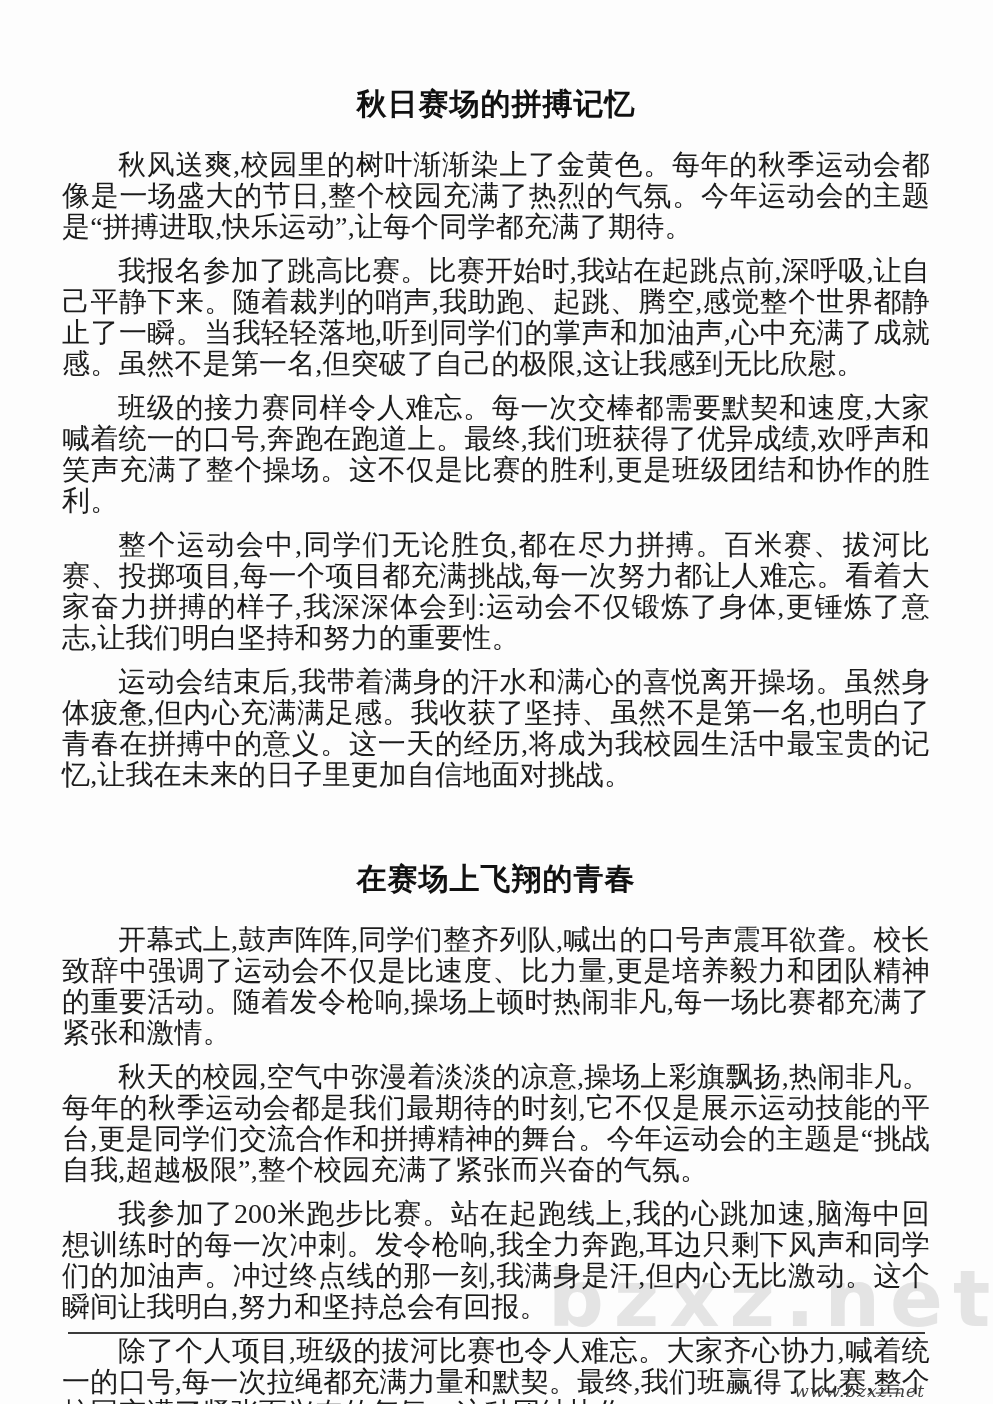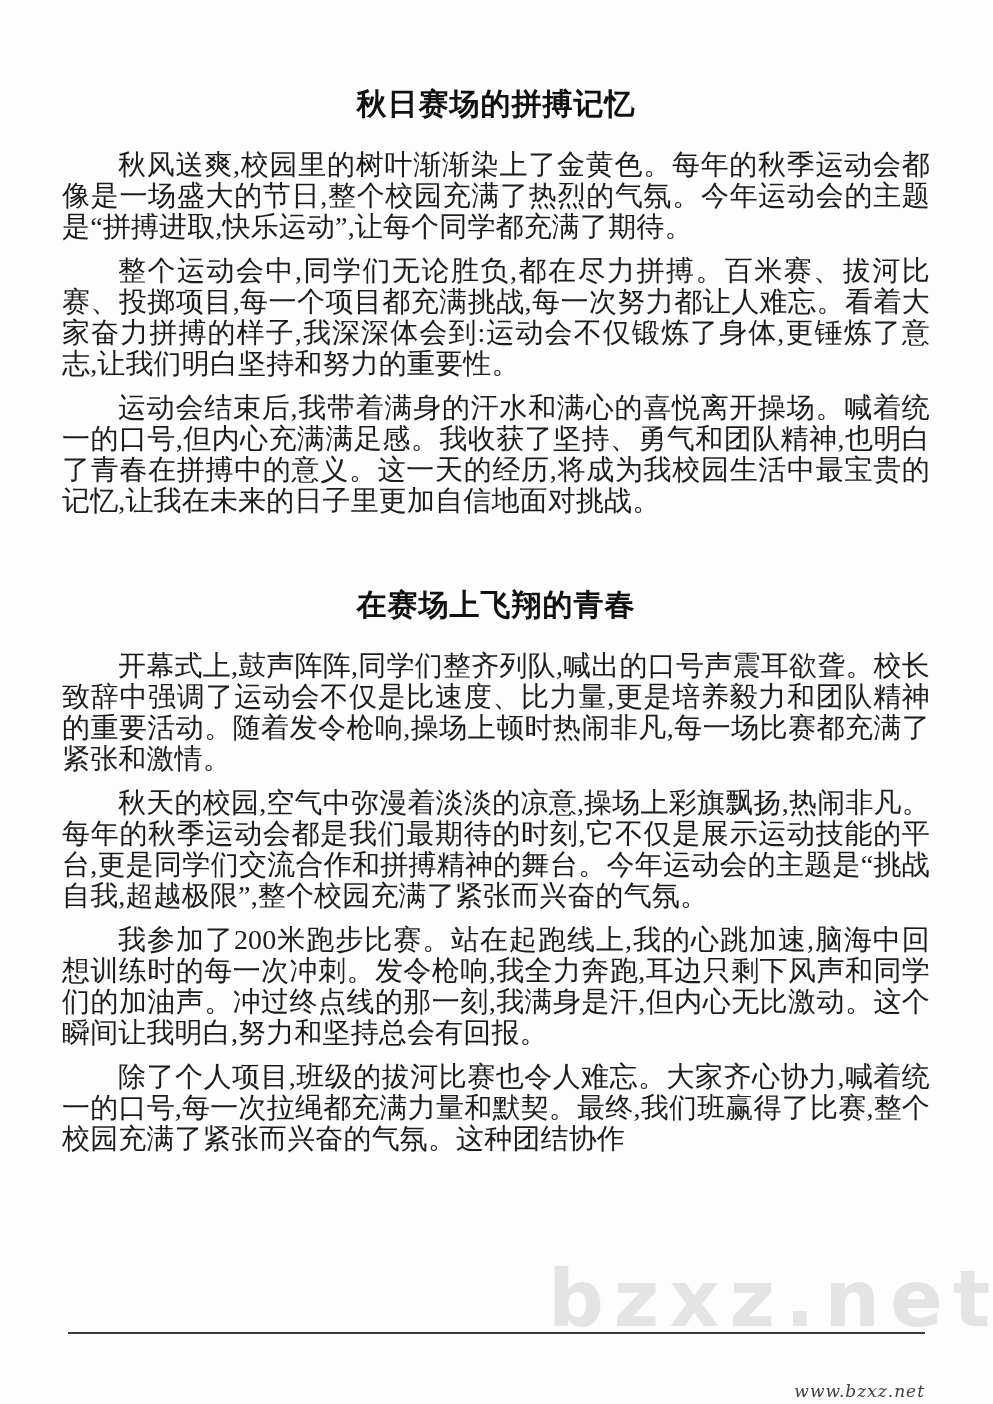--- a/index.html
+++ b/index.html
@@ -83,22 +83,24 @@
 
 <div class="page">
 
   <div class="watermark">bzxz.net</div>
 
   <div class="content">
 
     <section class="essay">
       <h1 class="essay-title">秋日赛场的拼搏记忆</h1>
       <p>秋风送爽,校园里的树叶渐渐染上了金黄色。每年的秋季运动会都像是一场盛大的节日,整个校园充满了热烈的气氛。今年运动会的主题是“拼搏进取,快乐运动”,让每个同学都充满了期待。</p>
+      <p>我报名参加了跳高比赛。比赛开始时,我站在起跳点前,深呼吸,让自己平静下来。随着裁判的哨声,我助跑、起跳、腾空,感觉整个世界都静止了一瞬。当我轻轻落地,听到同学们的掌声和加油声,心中充满了成就感。虽然不是第一名,但突破了自己的极限,这让我感到无比欣慰。</p>
+      <p>班级的接力赛同样令人难忘。每一次交棒都需要默契和速度,大家喊着统一的口号,奔跑在跑道上。最终,我们班获得了优异成绩,欢呼声和笑声充满了整个操场。这不仅是比赛的胜利,更是班级团结和协作的胜利。</p>
       <p>整个运动会中,同学们无论胜负,都在尽力拼搏。百米赛、拔河比赛、投掷项目,每一个项目都充满挑战,每一次努力都让人难忘。看着大家奋力拼搏的样子,我深深体会到:运动会不仅锻炼了身体,更锤炼了意志,让我们明白坚持和努力的重要性。</p>
-      <p>运动会结束后,我带着满身的汗水和满心的喜悦离开操场。喊着统一的口号,但内心充满满足感。我收获了坚持、勇气和团队精神,也明白了青春在拼搏中的意义。这一天的经历,将成为我校园生活中最宝贵的记忆,让我在未来的日子里更加自信地面对挑战。</p>
+      <p>运动会结束后,我带着满身的汗水和满心的喜悦离开操场。虽然身体疲惫,但内心充满满足感。我收获了坚持、虽然不是第一名,也明白了青春在拼搏中的意义。这一天的经历,将成为我校园生活中最宝贵的记忆,让我在未来的日子里更加自信地面对挑战。</p>
     </section>
 
     <section class="essay">
       <h1 class="essay-title second">在赛场上飞翔的青春</h1>
       <p>开幕式上,鼓声阵阵,同学们整齐列队,喊出的口号声震耳欲聋。校长致辞中强调了运动会不仅是比速度、比力量,更是培养毅力和团队精神的重要活动。随着发令枪响,操场上顿时热闹非凡,每一场比赛都充满了紧张和激情。</p>
       <p>秋天的校园,空气中弥漫着淡淡的凉意,操场上彩旗飘扬,热闹非凡。每年的秋季运动会都是我们最期待的时刻,它不仅是展示运动技能的平台,更是同学们交流合作和拼搏精神的舞台。今年运动会的主题是“挑战自我,超越极限”,整个校园充满了紧张而兴奋的气氛。</p>
       <p>我参加了200米跑步比赛。站在起跑线上,我的心跳加速,脑海中回想训练时的每一次冲刺。发令枪响,我全力奔跑,耳边只剩下风声和同学们的加油声。冲过终点线的那一刻,我满身是汗,但内心无比激动。这个瞬间让我明白,努力和坚持总会有回报。</p>
       <p>除了个人项目,班级的拔河比赛也令人难忘。大家齐心协力,喊着统一的口号,每一次拉绳都充满力量和默契。最终,我们班赢得了比赛,整个校园充满了紧张而兴奋的气氛。这种团结协作</p>
     </section>
 

